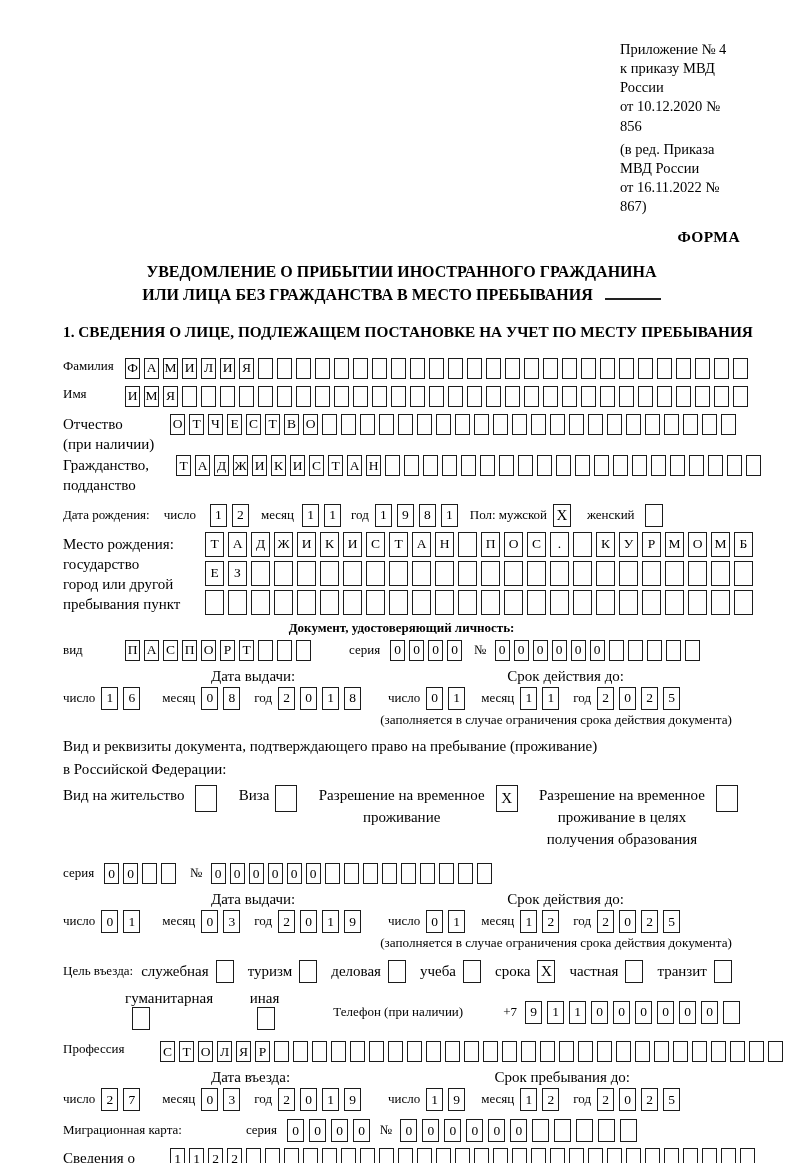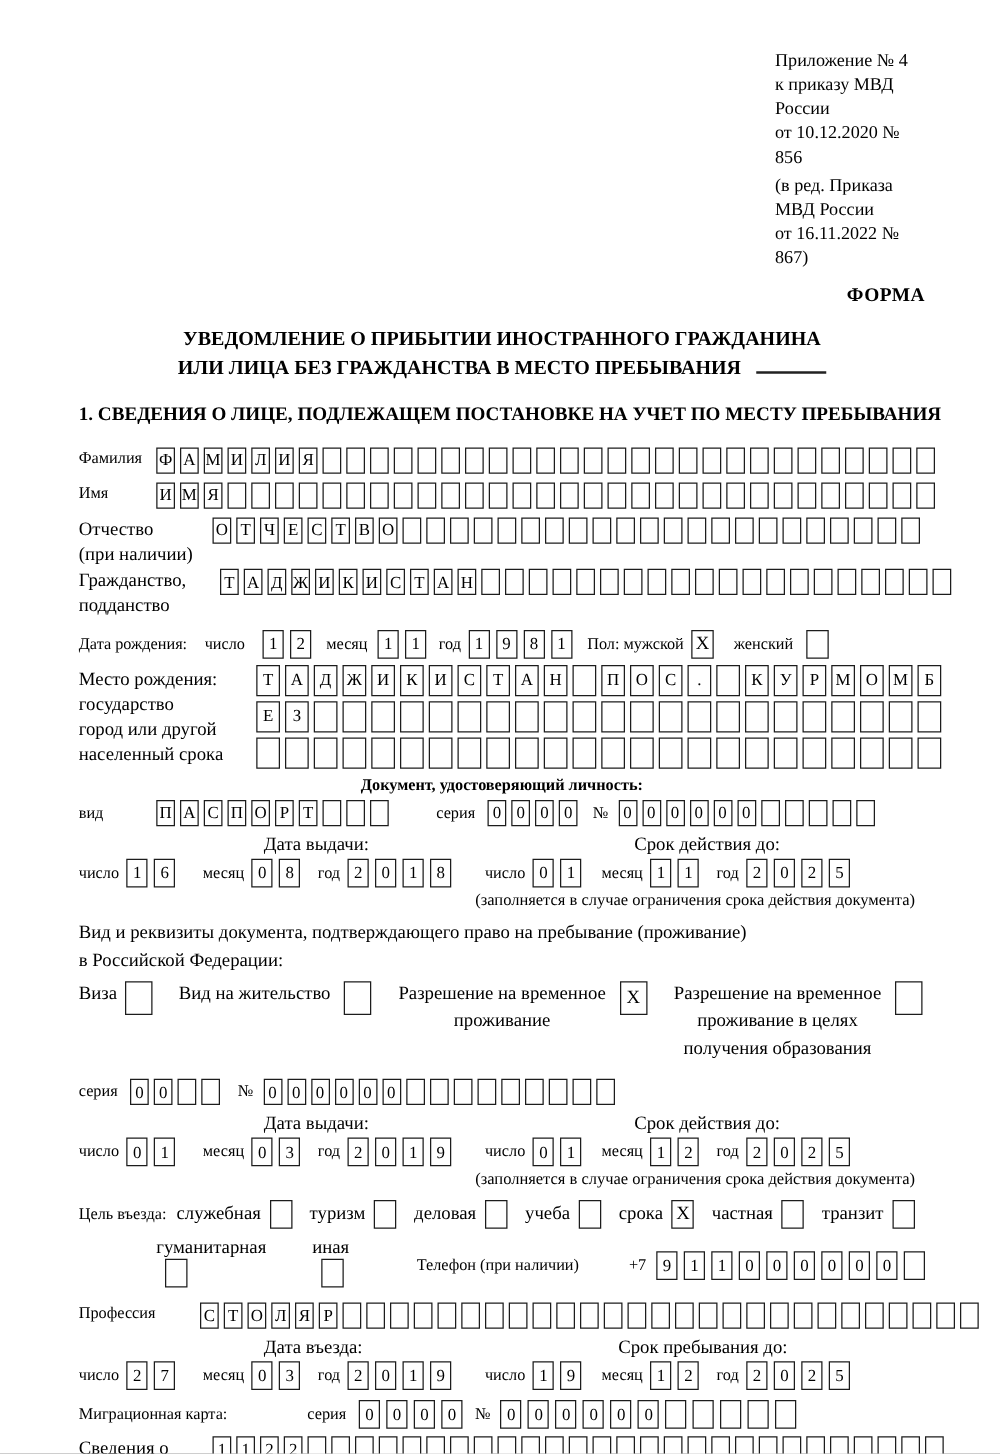--- a/index.html
+++ b/index.html
@@ -272,21 +272,21 @@
     <span class="cb sm">X</span>
     <span class="lbl" style="margin:0 10px 0 16px">женский</span>
     <span class="cb sm"></span>
   </div>
 
   <div class="frow r-place">
     <span class="lblcol" style="width:142px">
       <div>Место рождения:</div>
       <div>государство</div>
       <div>город или другой</div>
-      <div>населенный срока</div>
+      <div>пребывания пункт</div>
     </span>
     <div class="place-rows">
       <span class="cells wide">
           <span class="cell">Т</span>
           <span class="cell">А</span>
           <span class="cell">Д</span>
           <span class="cell">Ж</span>
           <span class="cell">И</span>
           <span class="cell">К</span>
           <span class="cell">И</span>
@@ -447,26 +447,26 @@
     </div>
   </div>
   <div class="note">(заполняется в случае ограничения срока действия документа)</div>
 
   <div class="restext">
     <div>Вид и реквизиты документа, подтверждающего право на пребывание (проживание)</div>
     <div>в Российской Федерации:</div>
   </div>
 
   <div class="permitrow">
+    <div class="pitem">
+      <span class="plbl">Вид на жительство</span>
+      <span class="cb"></span>
+    </div>
     <div class="pitem" style="gap:6px">
       <span class="plbl">Виза</span>
-      <span class="cb"></span>
-    </div>
-    <div class="pitem">
-      <span class="plbl">Вид на жительство</span>
       <span class="cb"></span>
     </div>
     <div class="pitem">
       <span class="plbl c">
         <div>Разрешение на временное</div>
         <div>проживание</div>
       </span>
       <span class="cb">X</span>
     </div>
     <div class="pitem">

